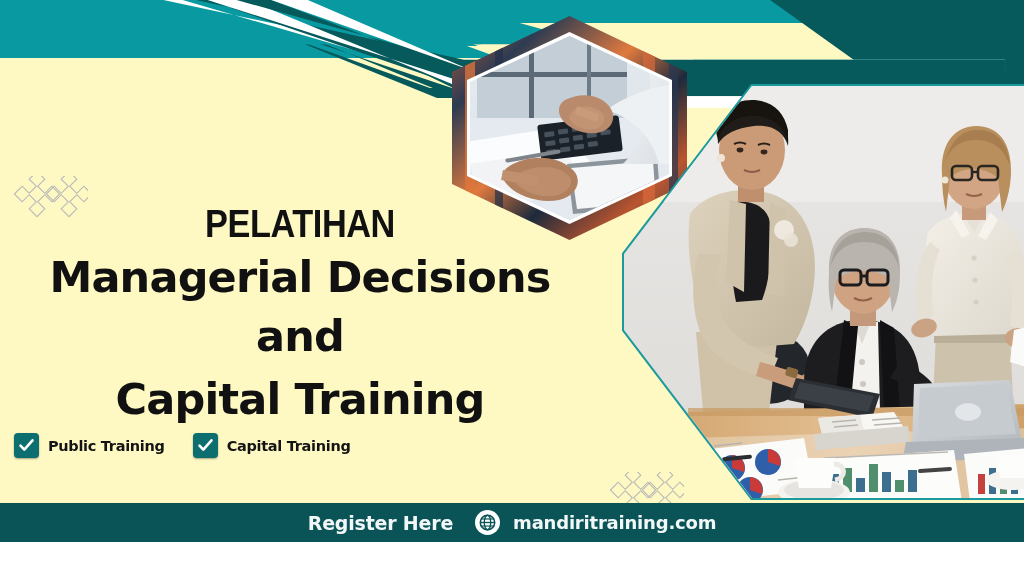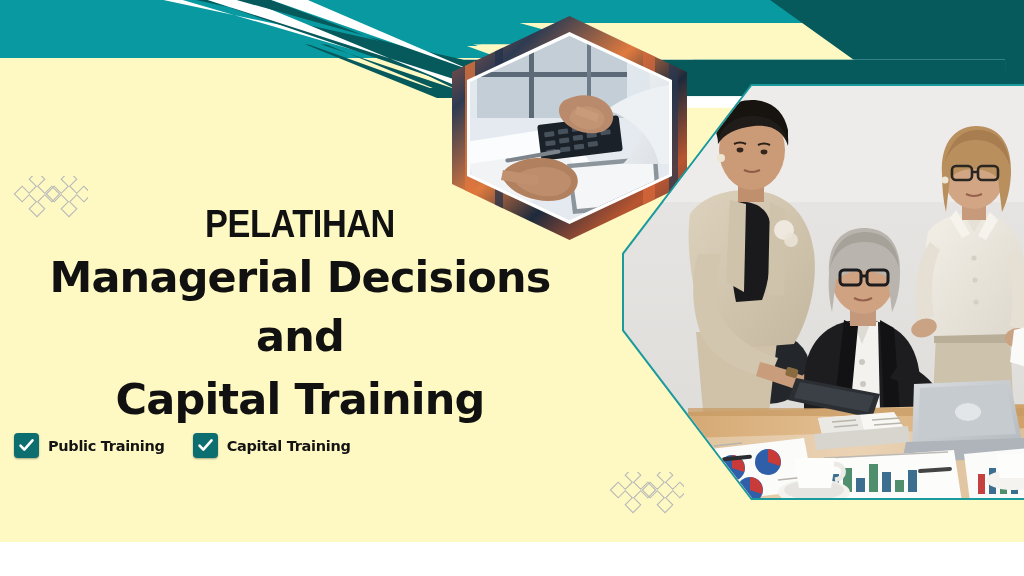--- a/index.html
+++ b/index.html
@@ -510,14 +510,29 @@
       <span class="check-box">
         <svg width="17" height="17" viewBox="0 0 17 17" xmlns="http://www.w3.org/2000/svg">
           <path d="M2.5,8.6 L6.3,12.6 L14.5,3.3" fill="none" stroke="#ffffff" stroke-width="2.6" stroke-linecap="round" stroke-linejoin="round"></path>
         </svg>
       </span>
       <span class="option-label">Capital Training</span>
     </div>
 
   </div>
 
+  <div class="footer">
+    <span class="footer-cta">Register Here</span>
+    <span class="footer-site">
+      <span class="globe">
+        <svg width="19" height="19" viewBox="0 0 20 20" xmlns="http://www.w3.org/2000/svg">
+          <circle cx="10" cy="10" r="7.6" fill="none" stroke="#0a5457" stroke-width="1.6"></circle>
+          <ellipse cx="10" cy="10" rx="3.4" ry="7.6" fill="none" stroke="#0a5457" stroke-width="1.4"></ellipse>
+          <line x1="2.4" y1="10" x2="17.6" y2="10" stroke="#0a5457" stroke-width="1.4"></line>
+          <line x1="3.4" y1="6.3" x2="16.6" y2="6.3" stroke="#0a5457" stroke-width="1.2"></line>
+          <line x1="3.4" y1="13.7" x2="16.6" y2="13.7" stroke="#0a5457" stroke-width="1.2"></line>
+        </svg>
+      </span>
+      <span class="footer-url">mandiritraining.com</span>
+    </span>
+  </div>
 
 </div>
 
 </body></html>

